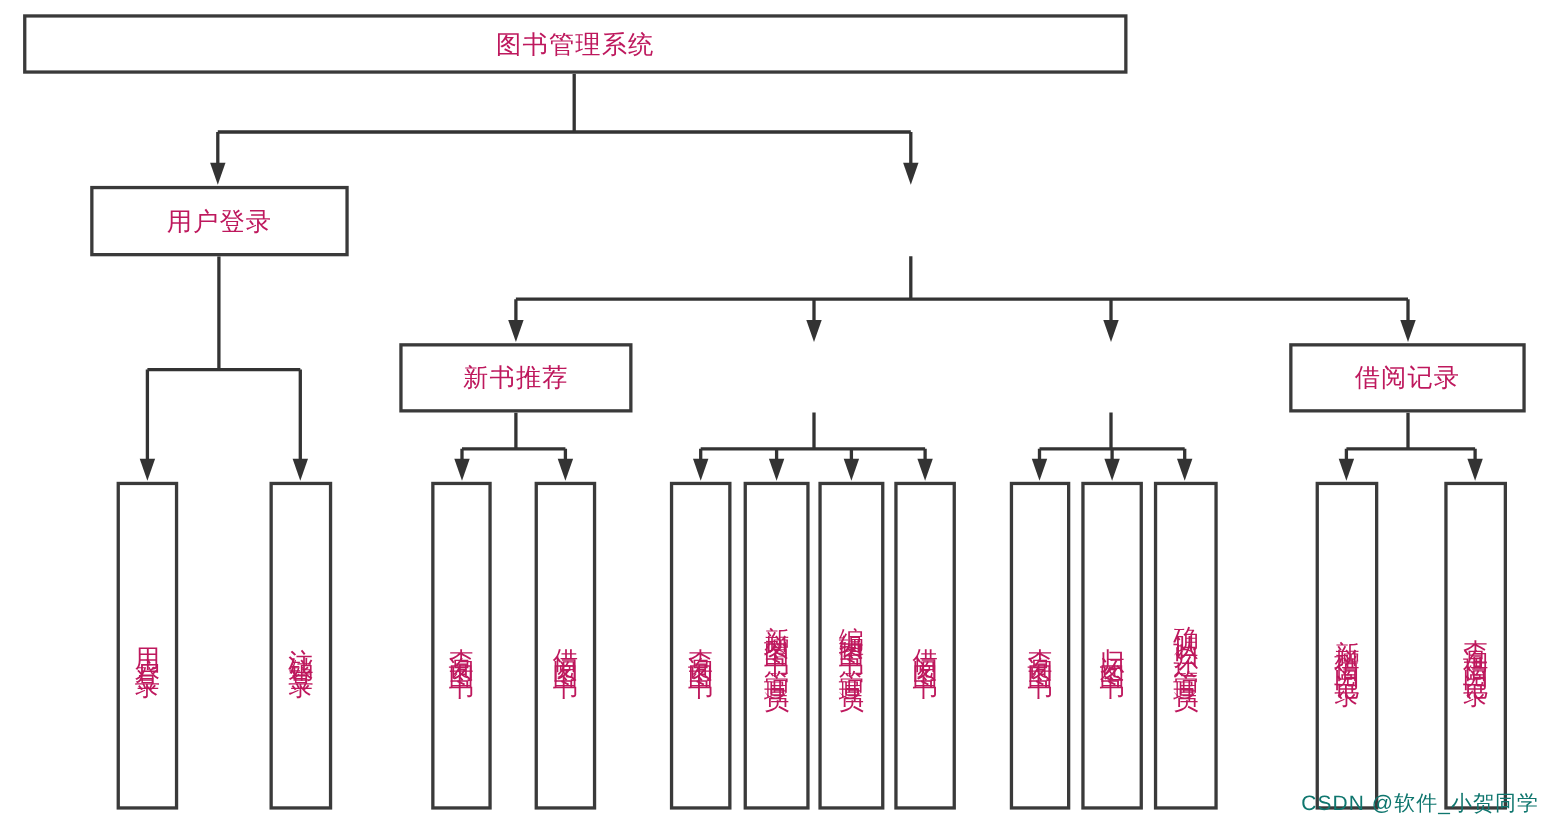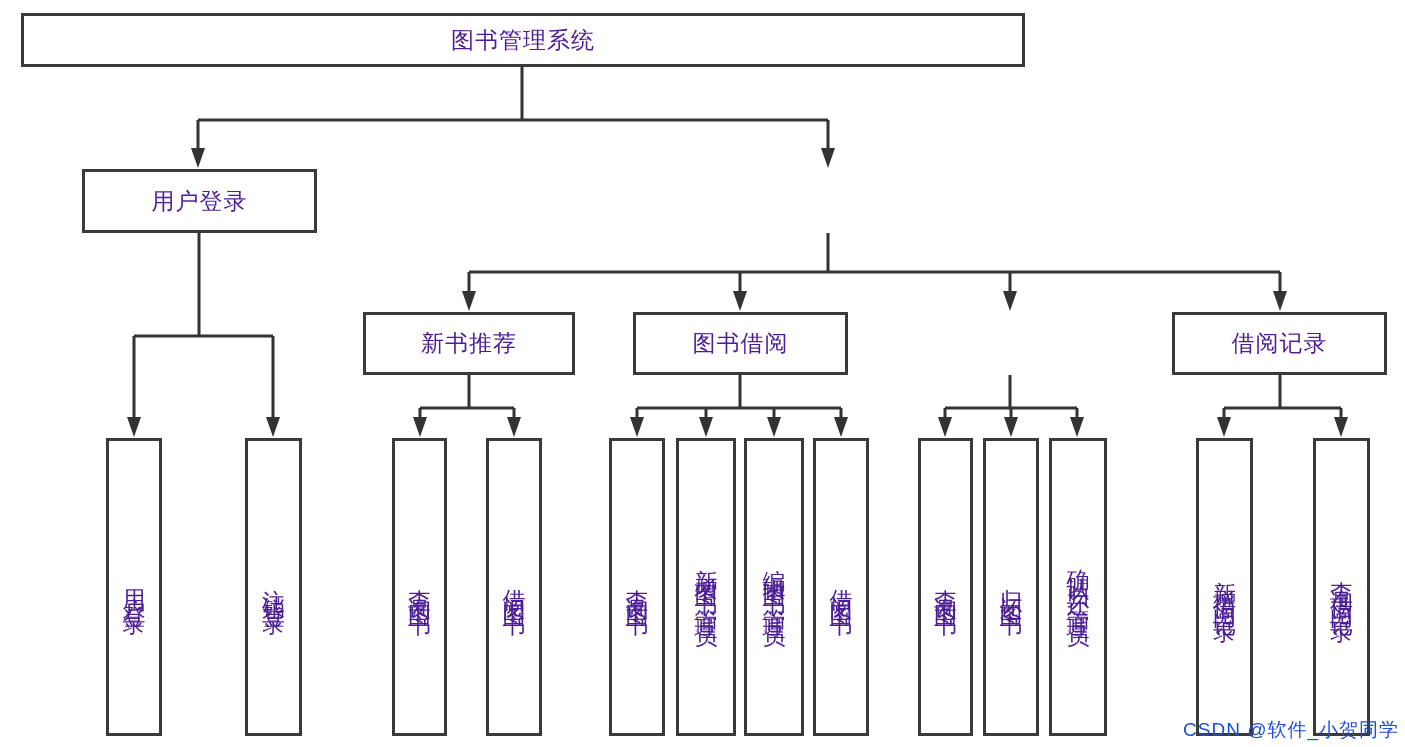--- a/index.html
+++ b/index.html
@@ -19,21 +19,21 @@
     position: absolute;
     left: 0;
     top: 0;
     pointer-events: none;
   }
   .node {
     position: absolute;
     box-sizing: border-box;
     border: 3px solid #3a3a3a;
     background: #ffffff;
-    color: #4c1d95;
+    color: #be185d;
     display: flex;
     align-items: center;
     justify-content: center;
   }
   .hbox {
     font-size: 23px;
     letter-spacing: 1px;
     white-space: nowrap;
   }
   .vbox span {
@@ -42,21 +42,21 @@
     font-size: 23px;
     letter-spacing: 8px;
     line-height: 1;
     white-space: nowrap;
   }
   .watermark {
     position: absolute;
     right: 6px;
     bottom: 4px;
     font-size: 19px;
-    color: #1d4ed8;
+    color: #0f766e;
     letter-spacing: 1px;
     white-space: nowrap;
   }
 </style>
 </head>
 <body>
 
 <div id="stage">
 
   <svg id="connectors" width="1405" height="747" viewBox="0 0 1405 747">
@@ -97,21 +97,20 @@
       <polygon points="1217,417 1231,417 1224,437"></polygon>
       <polygon points="1334,417 1348,417 1341,437"></polygon>
     </g>
   </svg>
 
   <div class="node hbox" style="left:21px; top:13px; width:1004px; height:54px;">图书管理系统</div>
 
   <div class="node hbox" style="left:82px; top:169px; width:235px; height:64px;">用户登录</div>
 
   <div class="node hbox" style="left:363px; top:312px; width:212px; height:63px;">新书推荐</div>
-  <div class="node hbox" style="left:633px; top:312px; width:215px; height:63px;">图书借阅</div>
   <div class="node hbox" style="left:1172px; top:312px; width:215px; height:63px;">借阅记录</div>
 
   <div class="node vbox" style="left:106px; top:438px; width:56px; height:298px;">
     <span>用户登录</span>
   </div>
   <div class="node vbox" style="left:245px; top:438px; width:57px; height:298px;">
     <span>注销登录</span>
   </div>
 
   <div class="node vbox" style="left:392px; top:438px; width:55px; height:298px;">

